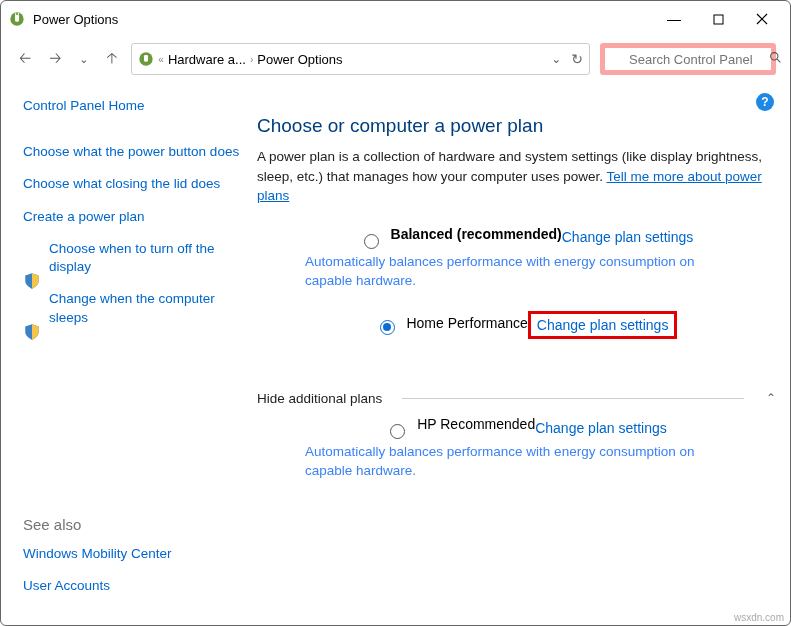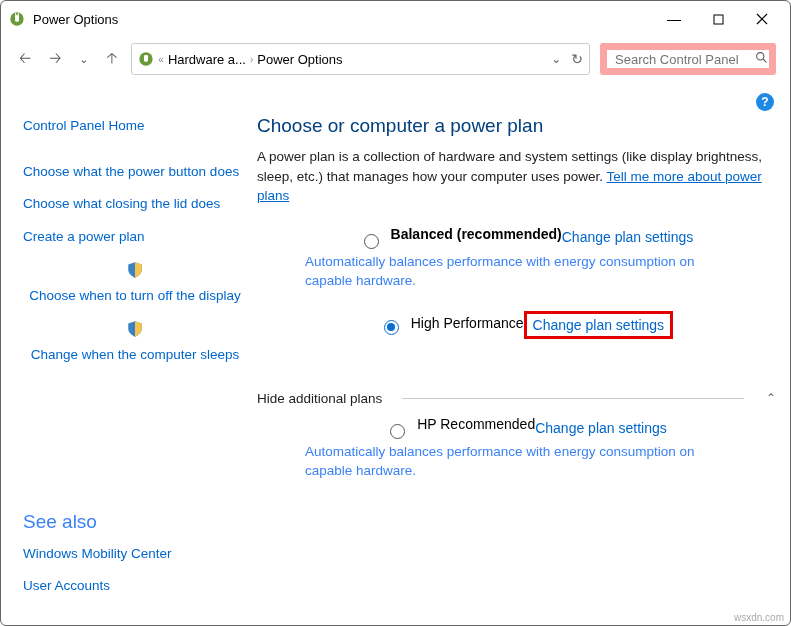--- a/index.html
+++ b/index.html
@@ -10,29 +10,29 @@
     .winbtns { display: flex; gap: 24px; padding-right: 10px; }
     .winbtns span { width: 20px; height: 20px; display: flex; align-items: center; justify-content: center; font-size: 14px; }
     .toolbar { height: 44px; display: flex; align-items: center; padding: 0 14px; gap: 10px; }
     .navarr { color: #555; font-size: 15px; padding: 4px; }
     .addr { flex: 1; height: 32px; border: 1px solid #ccc; border-radius: 3px; display: flex; align-items: center; padding: 0 6px; font-size: 13px; }
     .addr .sep { color: #888; margin: 0 4px; font-size: 10px; }
     .addr .bc { color: #000; }
     .addr .spacer { flex: 1; }
     .addr .drop { color: #666; font-size: 12px; margin-right: 10px; }
     .addr .refresh { color: #666; font-size: 14px; }
-    .search { width: 176px; height: 32px; border: 7px solid #fca5a5; border-radius: 3px; display: flex; align-items: center; padding: 0 8px; font-size: 13px; justify-content: space-between; }
+    .search { width: 176px; height: 32px; border: 5px solid #fca5a5; border-radius: 3px; display: flex; align-items: center; padding: 0 24px; font-size: 13px; justify-content: space-between; }
     .search input { border: none; outline: none; font-size: 13px; width: 140px; color: #666; }
     .search .mag { color: #666; }
     .content { display: flex; padding: 16px 14px 10px 22px; height: calc(100% - 80px); }
     .side { width: 234px; padding-right: 10px; display: flex; flex-direction: column; }
     .side a { color: #0066cc; text-decoration: none; font-size: 13.5px; display: block; margin-bottom: 14px; line-height: 1.35; }
-    .side .icl { display: flex; gap: 8px; align-items: center; flex-direction: column; }
+    .side .icl { display: flex; gap: 8px; align-items: flex-end; }
     .side .icl .ic { width: 18px; height: 18px; flex-shrink: 0; margin-top: 1px; }
-    .side .seealso-h { color: #3b82f6; font-size: 19px; margin-bottom: 12px; }
+    .side .seealso-h { color: #737373; font-size: 15px; margin-bottom: 12px; }
     .side .bottom { margin-top: auto; padding-bottom: 6px; }
     .main { flex: 1; position: relative; }
     .help { position: absolute; top: -4px; right: 2px; width: 18px; height: 18px; border-radius: 50%; background: #1e88e5; color: #fff; font-size: 12px; font-weight: bold; display: flex; align-items: center; justify-content: center; }
     .main h1 { color: #003e7e; font-size: 19px; font-weight: 400; margin-top: 18px; margin-bottom: 10px; }
     .main .desc { font-size: 13.5px; color: #222; line-height: 1.45; margin-bottom: 10px; }
     .main .desc a { color: #0066cc; text-decoration: underline; }
     .fs-label { font-size: 13.5px; color: #222; margin-top: 26px; display: flex; align-items: center; }
     .fs-label .line { flex: 1; height: 1px; background: #ccc; margin-left: 8px; }
     .fs-label .chev { margin-left: 10px; color: #666; font-size: 12px; }
     .plan { padding: 10px 0 6px 24px; }
@@ -96,21 +96,21 @@
     <input placeholder="Search Control Panel" style="">
     <span class="mag"><svg width="13" height="13" viewBox="0 0 16 16">
           <circle cx="6.5" cy="6.5" r="4.5" fill="none" stroke="#555" stroke-width="1.3"></circle>
           <line x1="10" y1="10" x2="14" y2="14" stroke="#555" stroke-width="1.3"></line>
         </svg></span>
   </div>
 </div>
 
 <div class="content">
   <div class="side">
-    <a style="margin-bottom:28px;margin-top:20px;">Control Panel Home</a>
+    <a style="margin-bottom:28px;">Control Panel Home</a>
     <a>Choose what the power button does</a>
     <a>Choose what closing the lid does</a>
     <a>Create a power plan</a>
     <div class="icl">
       <svg class="ic" viewBox="0 0 16 16">
           <path d="M8 1 L14 3 V8 C14 12 8 15 8 15 C8 15 2 12 2 8 V3 Z" fill="#3b82c4"></path>
           <path d="M8 1 L14 3 V8 C14 12 8 15 8 15 Z" fill="#f6c34b"></path>
         </svg>
       <a>Choose when to turn off the display</a>
     </div>
@@ -148,21 +148,21 @@
       </div>
       <div class="pdesc">Automatically balances performance with energy consumption on capable hardware.</div>
     </div>
 
     <div class="plan" style="padding-top:14px;">
       <div class="plan-row">
         <label>
           <span class="radio-outer sel">
               <span class="dot"></span>
             </span>
-          <span>High Performance</span>
+          <span>Home Performance</span>
         </label>
         <a href="#" class="redbox">Change plan settings</a>
       </div>
     </div>
 
     <div class="fs-label" style="margin-top:46px;gap:12px;">
       <span>Hide additional plans</span>
       <span class="line"></span>
       <span class="chev">⌃</span>
     </div>

